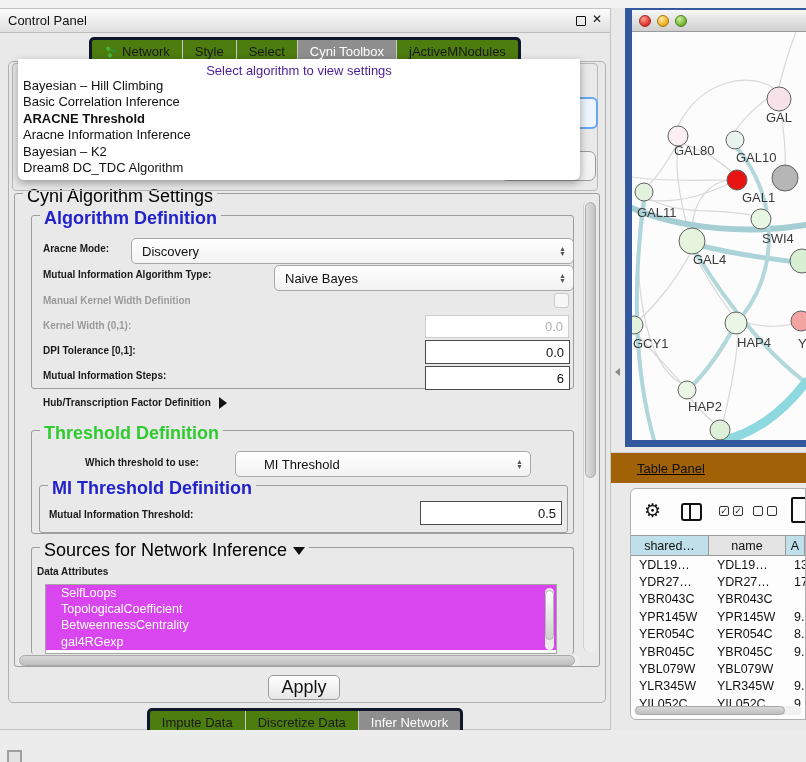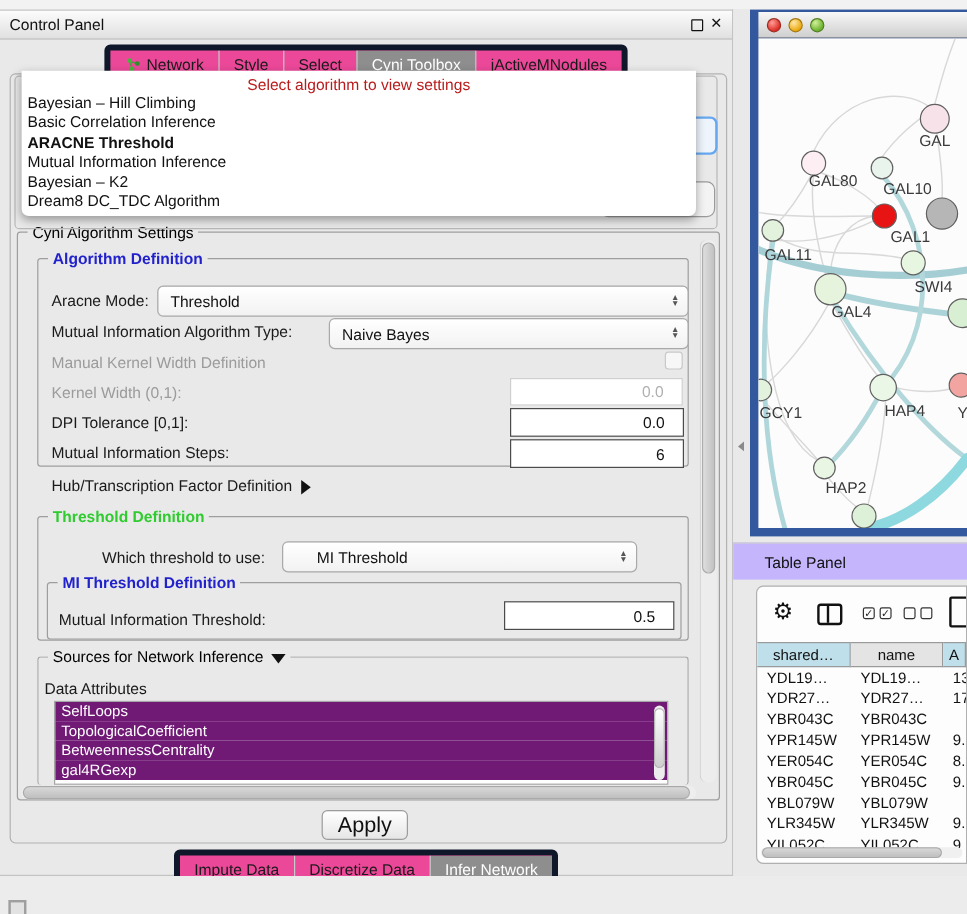--- a/index.html
+++ b/index.html
@@ -15,69 +15,69 @@
   #top-strip{left:0;top:0;width:806px;height:8px;background:#f2f2f2;border-bottom:1px solid #dcdcdc;}
 
   
   #control-panel{left:0;top:8px;width:611px;height:722px;background:#e9e9e9;border:1px solid #c3c3c3;border-left:none;box-sizing:border-box;}
   #cp-titlebar{left:0;top:0;width:100%;height:23px;background:linear-gradient(#fcfcfc,#e0e0e0);border-bottom:1px solid #bdbdbd;}
   #cp-title{left:8px;top:4px;font-size:13px;color:#111;}
   #cp-float{right:24px;top:7px;width:8px;height:8px;border:1.5px solid #111;border-radius:1px;}
   #cp-close{right:8px;top:3px;font-size:12px;font-weight:bold;color:#111;}
 
   
-  .seg-bar{display:flex;border:5px solid #0f172a;border-radius:5px;background:#ec4899;height:22px;overflow:hidden;}
+  .seg-bar{display:flex;border:3px solid #0f172a;border-radius:5px;background:#4d7c0f;height:22px;overflow:hidden;}
   .seg-item{display:flex;align-items:center;padding:0 12px;font-size:13px;color:#1a1a1a;border-left:1px solid #c9c9c9;cursor:default;}
   .seg-item:first-child{border-left:none;}
   .seg-item.sel{background:#8e8e8e;color:#fff;}
   #tab-bar-wrap{left:0;top:28px;width:100%;display:flex;justify-content:center;}
   #bottom-tab-wrap{left:0;top:699px;width:100%;display:flex;justify-content:center;}
   .tab-icon{margin-right:5px;display:inline-block;}
 
   
   #cp-content{left:8px;top:52px;width:596px;height:640px;border:1px solid #b2b2b2;border-radius:5px;z-index:1;}
   #cp-inner-panel{left:12px;top:54px;width:584px;height:126px;border:1px solid #b8b8b8;border-radius:4px;z-index:2;}
   #sliver-combo-focus{left:560px;top:88px;width:34px;height:28px;border:2px solid #66a8f0;border-radius:6px;background:#eef4fb;z-index:3;}
   #sliver-combo2{left:500px;top:142px;width:94px;height:28px;border:1px solid #9a9a9a;border-radius:7px;background:#f3f3f3;z-index:3;}
 
   
   #algo-dropdown{left:18px;top:50px;width:562px;background:#ffffff;border-radius:0 0 6px 6px;
     box-shadow:0 3px 8px rgba(0,0,0,.35);z-index:50;padding-bottom:4px;}
-  #algo-prompt{font-size:13px;color:#b91c1c;text-align:center;padding-top:4px;height:15px;}
+  #algo-prompt{font-size:13px;color:#4c1d95;text-align:center;padding-top:4px;height:15px;}
   .algo-item{font-size:13px;color:#111;line-height:16.4px;padding-left:5px;white-space:nowrap;}
   .algo-item.sel{font-weight:bold;}
 
   
   .group{border:1px solid #9e9e9e;border-radius:3px;box-sizing:border-box;}
-  .legend{position:absolute;top:-8px;left:8px;background:#e9e9e9;padding:0 4px;font-size:13px;white-space:nowrap;}
+  .legend{position:absolute;top:-8px;left:8px;background:#e9e9e9;padding:0 4px;font-size:18px;white-space:nowrap;}
   .legend.blue{color:#2222cc;font-weight:bold;}
   .legend.green{color:#2fcb2f;font-weight:bold;}
 
-  .lbl{font-size:13px;font-weight:normal;color:#1a1a1a;white-space:nowrap;}
+  .lbl{font-size:10px;font-weight:bold;color:#1a1a1a;white-space:nowrap;}
   .lbl.dis{color:#9b9b9b;}
 
   .combo{background:linear-gradient(#ffffff,#f2f2f2);border:1px solid #a9a9a9;border-radius:5px;
     display:flex;align-items:center;box-sizing:border-box;font-size:13px;color:#111;padding-left:10px;}
   .combo .spacer{flex:1;}
   .combo .arrows{display:flex;flex-direction:column;align-items:center;margin-right:7px;color:#555;}
   .combo .arrows span{font-size:7px;line-height:5px;}
 
   .field{background:#fff;border:1px solid #cfcfcf;box-sizing:border-box;font-size:13px;color:#111;
-    text-align:right;padding:0 15px;display:flex;align-items:center;justify-content:flex-end;}
+    text-align:right;padding:0 5px;display:flex;align-items:center;justify-content:flex-end;}
   .field.dark{border:1.5px solid #4a4a4a;}
   .field.dis{color:#b0b0b0;}
 
   .checkbox{width:15px;height:15px;border:1px solid #c9c9c9;border-radius:3px;background:#f7f7f7;box-sizing:border-box;}
 
   .tri-right{display:inline-block;width:0;height:0;border-top:6px solid transparent;border-bottom:6px solid transparent;border-left:8px solid #111;margin-left:8px;vertical-align:middle;}
   .tri-down{display:inline-block;width:0;height:0;border-left:6px solid transparent;border-right:6px solid transparent;border-top:8px solid #111;margin-left:6px;vertical-align:middle;}
 
   
   #attr-list{background:#fff;border:1px solid #a5a5a5;box-sizing:border-box;overflow:hidden;}
-  .attr-item{background:#701a75;color:#fff;font-size:12.5px;line-height:16.2px;padding-left:5px;white-space:nowrap;}
+  .attr-item{background:#d946ef;color:#fff;font-size:12.5px;line-height:16.2px;padding-left:15px;white-space:nowrap;}
   #attr-vscroll{position:absolute;right:2px;top:3px;width:9px;height:62px;background:#ececec;border-radius:5px;}
   #attr-vthumb{position:absolute;left:0;top:2px;width:9px;height:50px;background:linear-gradient(#fdfdfd,#cfcfcf);border:1px solid #b5b5b5;border-radius:5px;box-sizing:border-box;}
 
   
   .vscroll-track{background:#ededed;border-left:1px solid #d2d2d2;border-radius:6px;}
   .vscroll-thumb{background:linear-gradient(90deg,#dedede,#c2c2c2);border:1px solid #adadad;border-radius:6px;box-sizing:border-box;}
   .hscroll-thumb{background:linear-gradient(#d8d8d8,#bfbfbf);border:1px solid #a9a9a9;border-radius:6px;box-sizing:border-box;}
 
   #apply-btn{left:268px;top:666px;width:70px;height:23px;background:linear-gradient(#ffffff,#e6e6e6);
     border:1px solid #9c9c9c;border-radius:5px;font-size:18px;color:#111;display:flex;align-items:center;justify-content:center;}
@@ -87,21 +87,21 @@
   #splitter-arrow{left:615px;top:368px;width:0;height:0;border-top:4px solid transparent;border-bottom:4px solid transparent;border-right:5px solid #8a8a8a;}
 
   #network-window{left:625px;top:8px;width:181px;height:439px;background:#34589d;box-sizing:border-box;padding:2px 0 7px 7px;}
   #net-titlebar{width:174px;height:22px;background:linear-gradient(#f7f7f7,#cfcfcf);border-bottom:1px solid #9a9a9a;display:flex;align-items:center;box-sizing:border-box;padding-left:7px;}
   .tl{width:12px;height:12px;border-radius:50%;margin-right:6px;box-sizing:border-box;}
   #tl-red{background:radial-gradient(circle at 35% 30%,#ff9d96,#dd2f27 70%);border:1px solid #9c2a22;}
   #tl-yellow{background:radial-gradient(circle at 35% 30%,#ffe9a8,#eba911 70%);border:1px solid #a4770c;}
   #tl-green{background:radial-gradient(circle at 35% 30%,#d1f09a,#6cb32e 70%);border:1px solid #4f7d1f;}
   #net-canvas{width:206px;height:408px;background:#fcfcfc;position:relative;overflow:hidden;}
 
-  #table-titlebar{left:611px;top:452px;width:195px;height:30px;background:#c4b5fd;border-top:1px solid #cfcfcf;display:flex;align-items:center;}
+  #table-titlebar{left:611px;top:452px;width:195px;height:30px;background:#a16207;border-top:1px solid #cfcfcf;display:flex;align-items:center;text-decoration:underline;}
   #table-title{font-size:13px;color:#111;padding-left:26px;}
 
   #table-window{left:630px;top:488px;width:176px;height:232px;background:#fdfdfd;border:1px solid #b0b0b0;border-radius:6px 0 0 6px;box-sizing:border-box;overflow:hidden;}
   #tbl-toolbar{position:relative;height:46px;}
   #icon-gear{position:absolute;left:13px;top:10px;font-size:19px;color:#111;}
   #icon-colview{position:absolute;left:50px;top:14px;width:17px;height:14px;border:2px solid #111;border-radius:3px;}
   #icon-colview div{position:absolute;left:6px;top:0;width:2px;height:100%;background:#111;}
   .cb-pair{position:absolute;top:17px;display:flex;gap:4px;}
   .cb{width:10px;height:10px;border:1.5px solid #333;border-radius:2px;font-size:9px;line-height:9px;text-align:center;color:#222;box-sizing:border-box;}
   #icon-doc{position:absolute;left:160px;top:8px;width:18px;height:22px;border:2px solid #111;border-radius:2px;}
@@ -161,35 +161,35 @@
   <div id="cp-inner-panel" class="abs"></div>
   <div id="sliver-combo-focus" class="abs"></div>
   <div id="sliver-combo2" class="abs"></div>
 
   <div id="algo-dropdown" class="abs">
     <div id="algo-prompt">Select algorithm to view settings</div>
     <div id="algo-items">
         <div class="algo-item">Bayesian – Hill Climbing</div>
         <div class="algo-item">Basic Correlation Inference</div>
         <div class="algo-item sel">ARACNE Threshold</div>
-        <div class="algo-item">Mutual Information Inference</div>
+        <div class="algo-item">Aracne Information Inference</div>
         <div class="algo-item">Bayesian – K2</div>
         <div class="algo-item">Dream8 DC_TDC Algorithm</div>
       </div>
   </div>
 
   <div class="abs group" id="settings-group" style="left:14px;top:184px;width:586px;height:474px;">
     <span class="legend">Cyni Algorithm Settings</span>
 
     <div class="abs group" style="left:16px;top:21px;width:543px;height:174px;">
       <span class="legend blue">Algorithm Definition</span>
     </div>
     <span class="abs lbl" style="left:28px;top:49px;">Aracne Mode:</span>
     <div class="abs combo" style="left:116px;top:44px;width:443px;height:26px;">
-      <span>Threshold</span>
+      <span>Discovery</span>
       <span class="spacer"></span>
         <span class="arrows">
           <span>▲</span>
           <span>▼</span>
         </span>
     </div>
     <span class="abs lbl" style="left:28px;top:75px;">Mutual Information Algorithm Type:</span>
     <div class="abs combo" style="left:259px;top:71px;width:300px;height:26px;">
       <span>Naive Bayes</span>
       <span class="spacer"></span>

